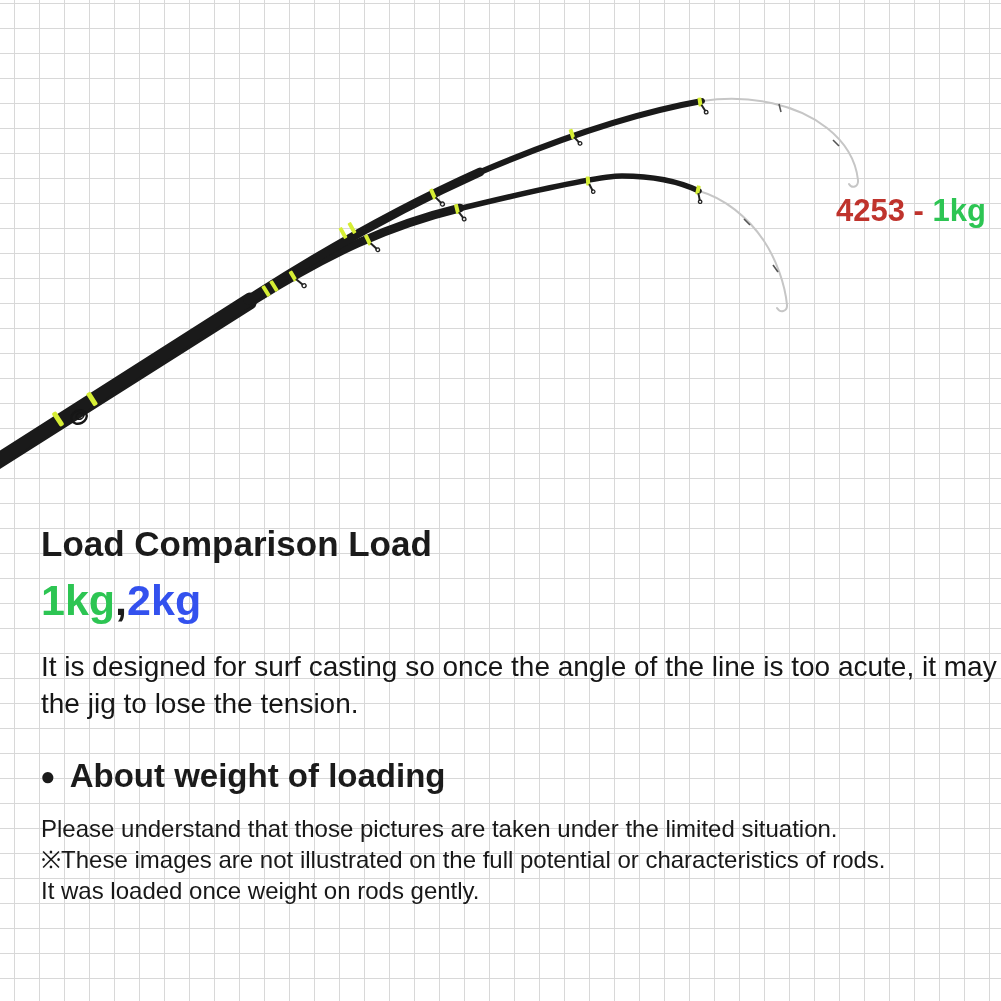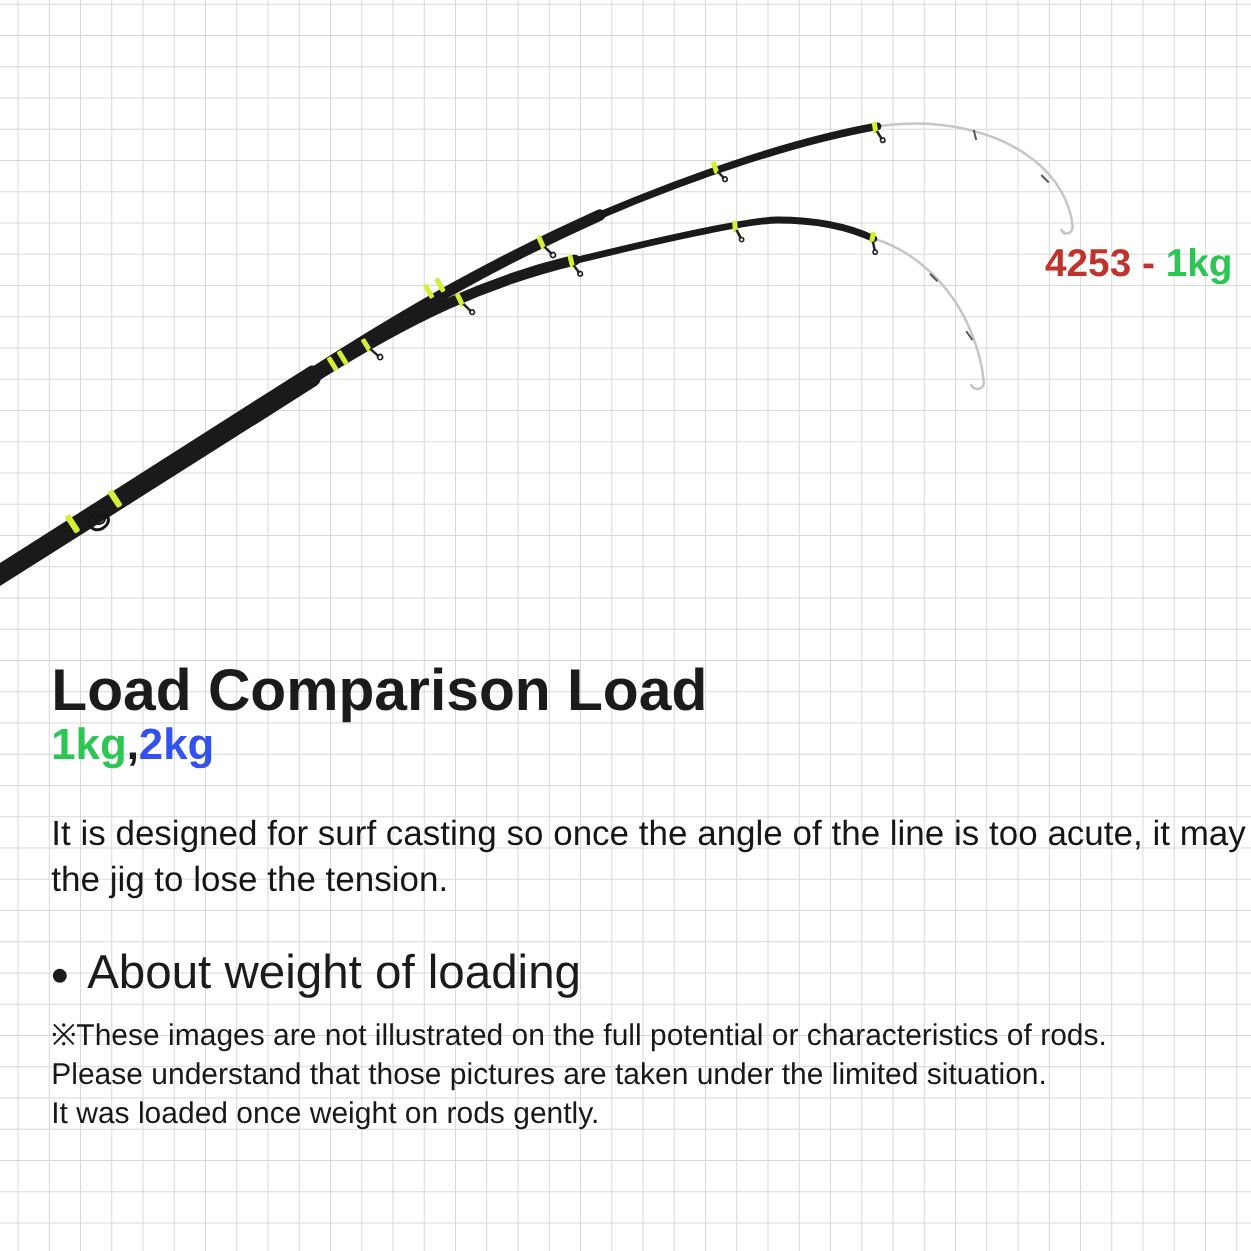--- a/index.html
+++ b/index.html
@@ -14,28 +14,28 @@
     background-size:25px 25px;
     background-position:14px 3px;
   }
   .rod-svg{position:absolute;left:0;top:0;width:1001px;height:1001px;}
   .rod-label{position:absolute;font-size:31px;font-weight:bold;white-space:nowrap;letter-spacing:0;}
   .rod-label .model{color:#bf332c;}
   .label-1kg{left:836px;top:193px;}
   .label-2kg{left:767px;top:329px;}
   .load-green{color:#2dc553;}
   .load-blue{color:#3351ee;}
-  .title{position:absolute;left:41px;top:524px;font-size:47px;font-weight:bold;color:#1b1b1b;white-space:nowrap;}
-  .loads{position:absolute;left:41px;top:576px;font-size:35px;font-weight:bold;white-space:nowrap;}
+  .title{position:absolute;left:41px;top:524px;font-size:35px;font-weight:bold;color:#1b1b1b;white-space:nowrap;}
+  .loads{position:absolute;left:41px;top:576px;font-size:43px;font-weight:bold;white-space:nowrap;}
   .loads .comma{color:#1b1b1b;}
   .desc{position:absolute;left:41px;top:648px;font-size:28px;color:#161616;line-height:37px;}
   .desc div{white-space:nowrap;}
   .section{position:absolute;left:40px;top:757px;display:flex;align-items:center;white-space:nowrap;}
   .section .bullet{font-size:26px;line-height:1;margin-right:14px;color:#1b1b1b;}
-  .section .sec-title{font-size:38px;font-weight:normal;color:#1b1b1b;}
+  .section .sec-title{font-size:33px;font-weight:bold;color:#1b1b1b;}
   .disclaimer{position:absolute;left:41px;top:813px;font-size:24px;color:#181818;line-height:31px;}
   .disclaimer div{white-space:nowrap;}
 </style>
 </head>
 <body>
 
 <div class="canvas">
 
   <svg class="rod-svg" viewBox="0 0 1001 1001" aria-hidden="true">
 
@@ -135,18 +135,18 @@
     <div>It is designed for surf casting so once the angle of the line is too acute, it may cause</div>
     <div>the jig to lose the tension.</div>
   </div>
 
   <div class="section">
     <span class="bullet">●</span>
     <span class="sec-title">About weight of loading</span>
   </div>
 
   <div class="disclaimer">
+    <div>Please understand that those pictures are taken under the limited situation.</div>
     <div>※These images are not illustrated on the full potential or characteristics of rods.</div>
-    <div>Please understand that those pictures are taken under the limited situation.</div>
     <div>It was loaded once weight on rods gently.</div>
   </div>
 
 </div>
 
 </body></html>

